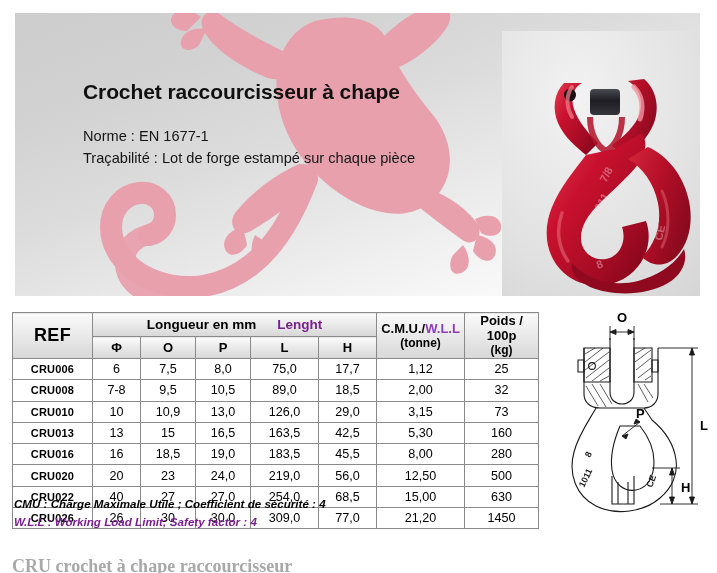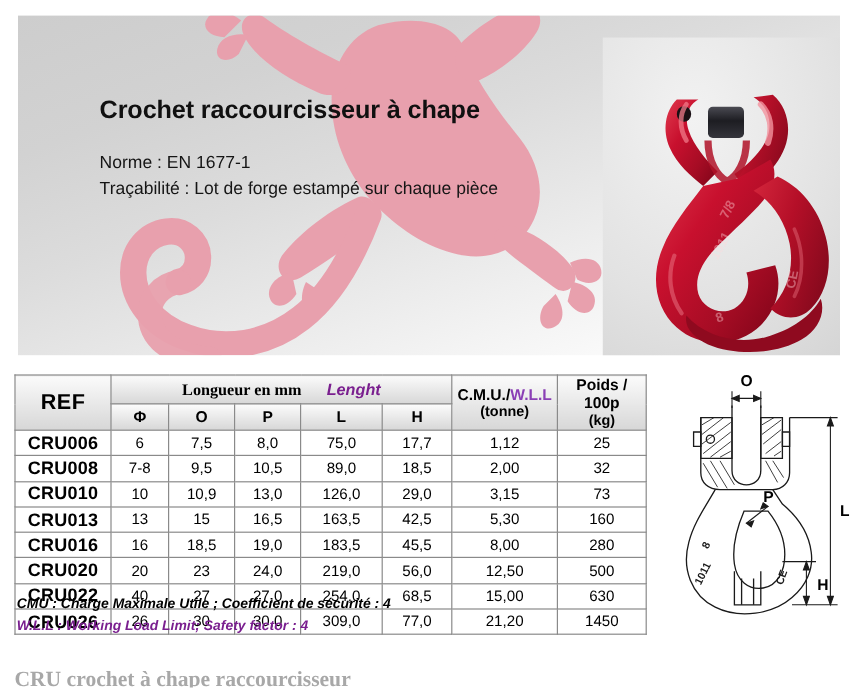--- a/index.html
+++ b/index.html
@@ -82,41 +82,40 @@
     color: #000;
   }
   .hdr-top th { height: 21px; }
   .hdr-sub th { height: 19px; font-size: 13px; }
   .ref-cell {
     height: 40px;
     font-size: 18px;
     letter-spacing: 0.4px;
   }
   .grp-label { font-size: 13.5px; }
-  .grp-label .fr { color: #000; font-family: Liberation Serif, serif; }
+  .grp-label .fr { color: #000; }
   .grp-label .en {
     color: #7a1f8f;
-    font-style: italic;
     font-weight: bold;
     margin-left: 21px;
   }
   .cmu-head, .poids-head {
     font-size: 13px;
     line-height: 15px;
   }
   .cmu-head .wll { color: #8a3fb5; }
   .unit { font-size: 12px; }
   tbody td {
     height: 20.3px;
     background: #ffffff;
     font-size: 12.6px;
   }
   tbody td.ref {
     font-weight: bold;
-    font-size: 15px;
+    font-size: 11px;
     letter-spacing: 0.2px;
     margin-top: 22px;
   }
 
   
   .note {
     position: absolute;
     left: 14px;
     font-style: italic;
     font-weight: bold;

